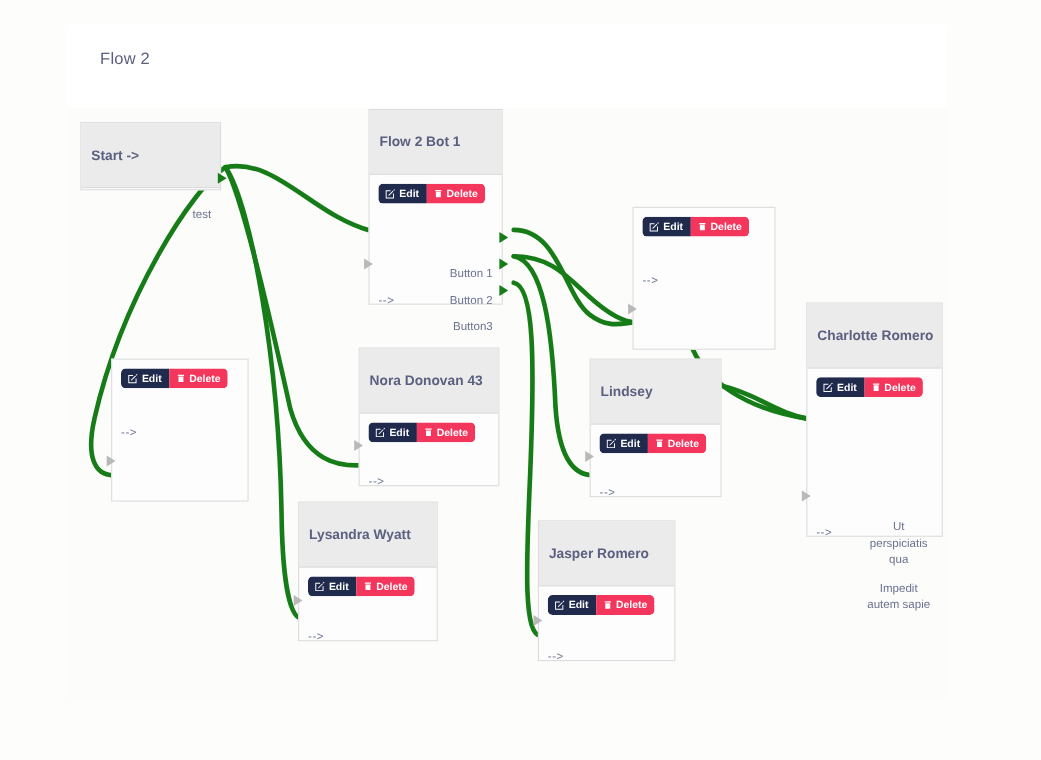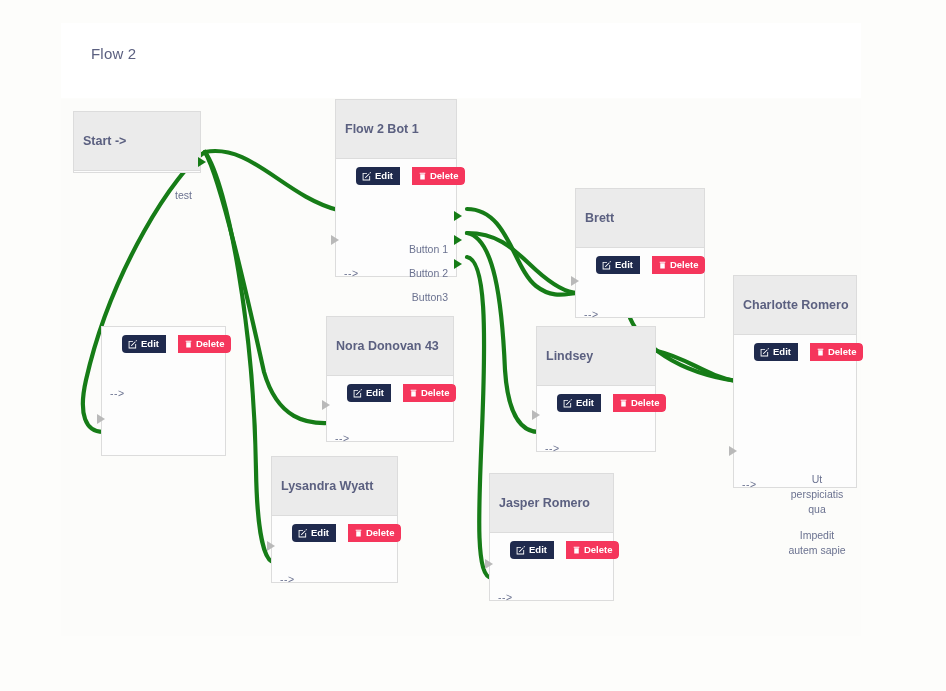--- a/index.html
+++ b/index.html
@@ -87,31 +87,30 @@
   }
 
   
   .btn-group {
     display: inline-flex;
     border-radius: 4px;
     overflow: hidden;
   }
   .btn {
     display: inline-flex;
-    align-items: flex-start;
+    align-items: flex-end;
     gap: 3px;
     font-size: 9.5px;
     font-weight: bold;
     padding: 4px 7px 4px 6px;
     color: #ffffff;
     border: none;
     line-height: 1;
     cursor: pointer;
     white-space: nowrap;
-    margin-left: 12px;
   }
   .btn-edit { background: #1f2a4d; border-radius: 4px 0 0 4px; }
   .btn-delete { background: #f5365c; border-radius: 0 4px 4px 0; }
   .btn svg { display: block; }
 
   
   .port-in {
     position: absolute;
     font-size: 10.5px;
     color: #6b7290;
@@ -199,21 +198,20 @@
                 <svg width="9" height="10" viewBox="0 0 16 16" fill="#fff">
                   <path d="M3 2h10v2H3V2zM4 5h8v9H4V5z"></path>
                 </svg>
               </span>
               <span>Delete</span>
             </button>
           </div><div class="port-in" style="left: 8px; top: 108px;">--&gt;</div><div class="port-out" style="top: 84px;">Button 1</div><div class="port-out" style="top: 108px;">Button 2</div><div class="port-out" style="top: 132px;">Button3</div></div>
       </div>
       <div class="port-arrow" style="left: 555px; top: 276px;"></div>
       <div class="node" style="left: 559px; top: 188px; width: 130px; height: 130px;">
-        <div class="node-header">Brett</div>
         <div class="node-body"><div class="btn-group">
             <button class="btn btn-edit">
               <span>
                 <svg width="10" height="10" viewBox="0 0 16 16" fill="#fff">
                   <path d="M13.5 1.5l1 1-1.6 1.6-1-1L13.5 1.5zM11.2 3.8l1 1L6 11H5V10l6.2-6.2z"></path>
                   <path d="M1 3h7v1.4H2.4v9.2h9.2V8H13v7H1V3z"></path>
                 </svg>
               </span>
               <span>Edit</span>
             </button>

